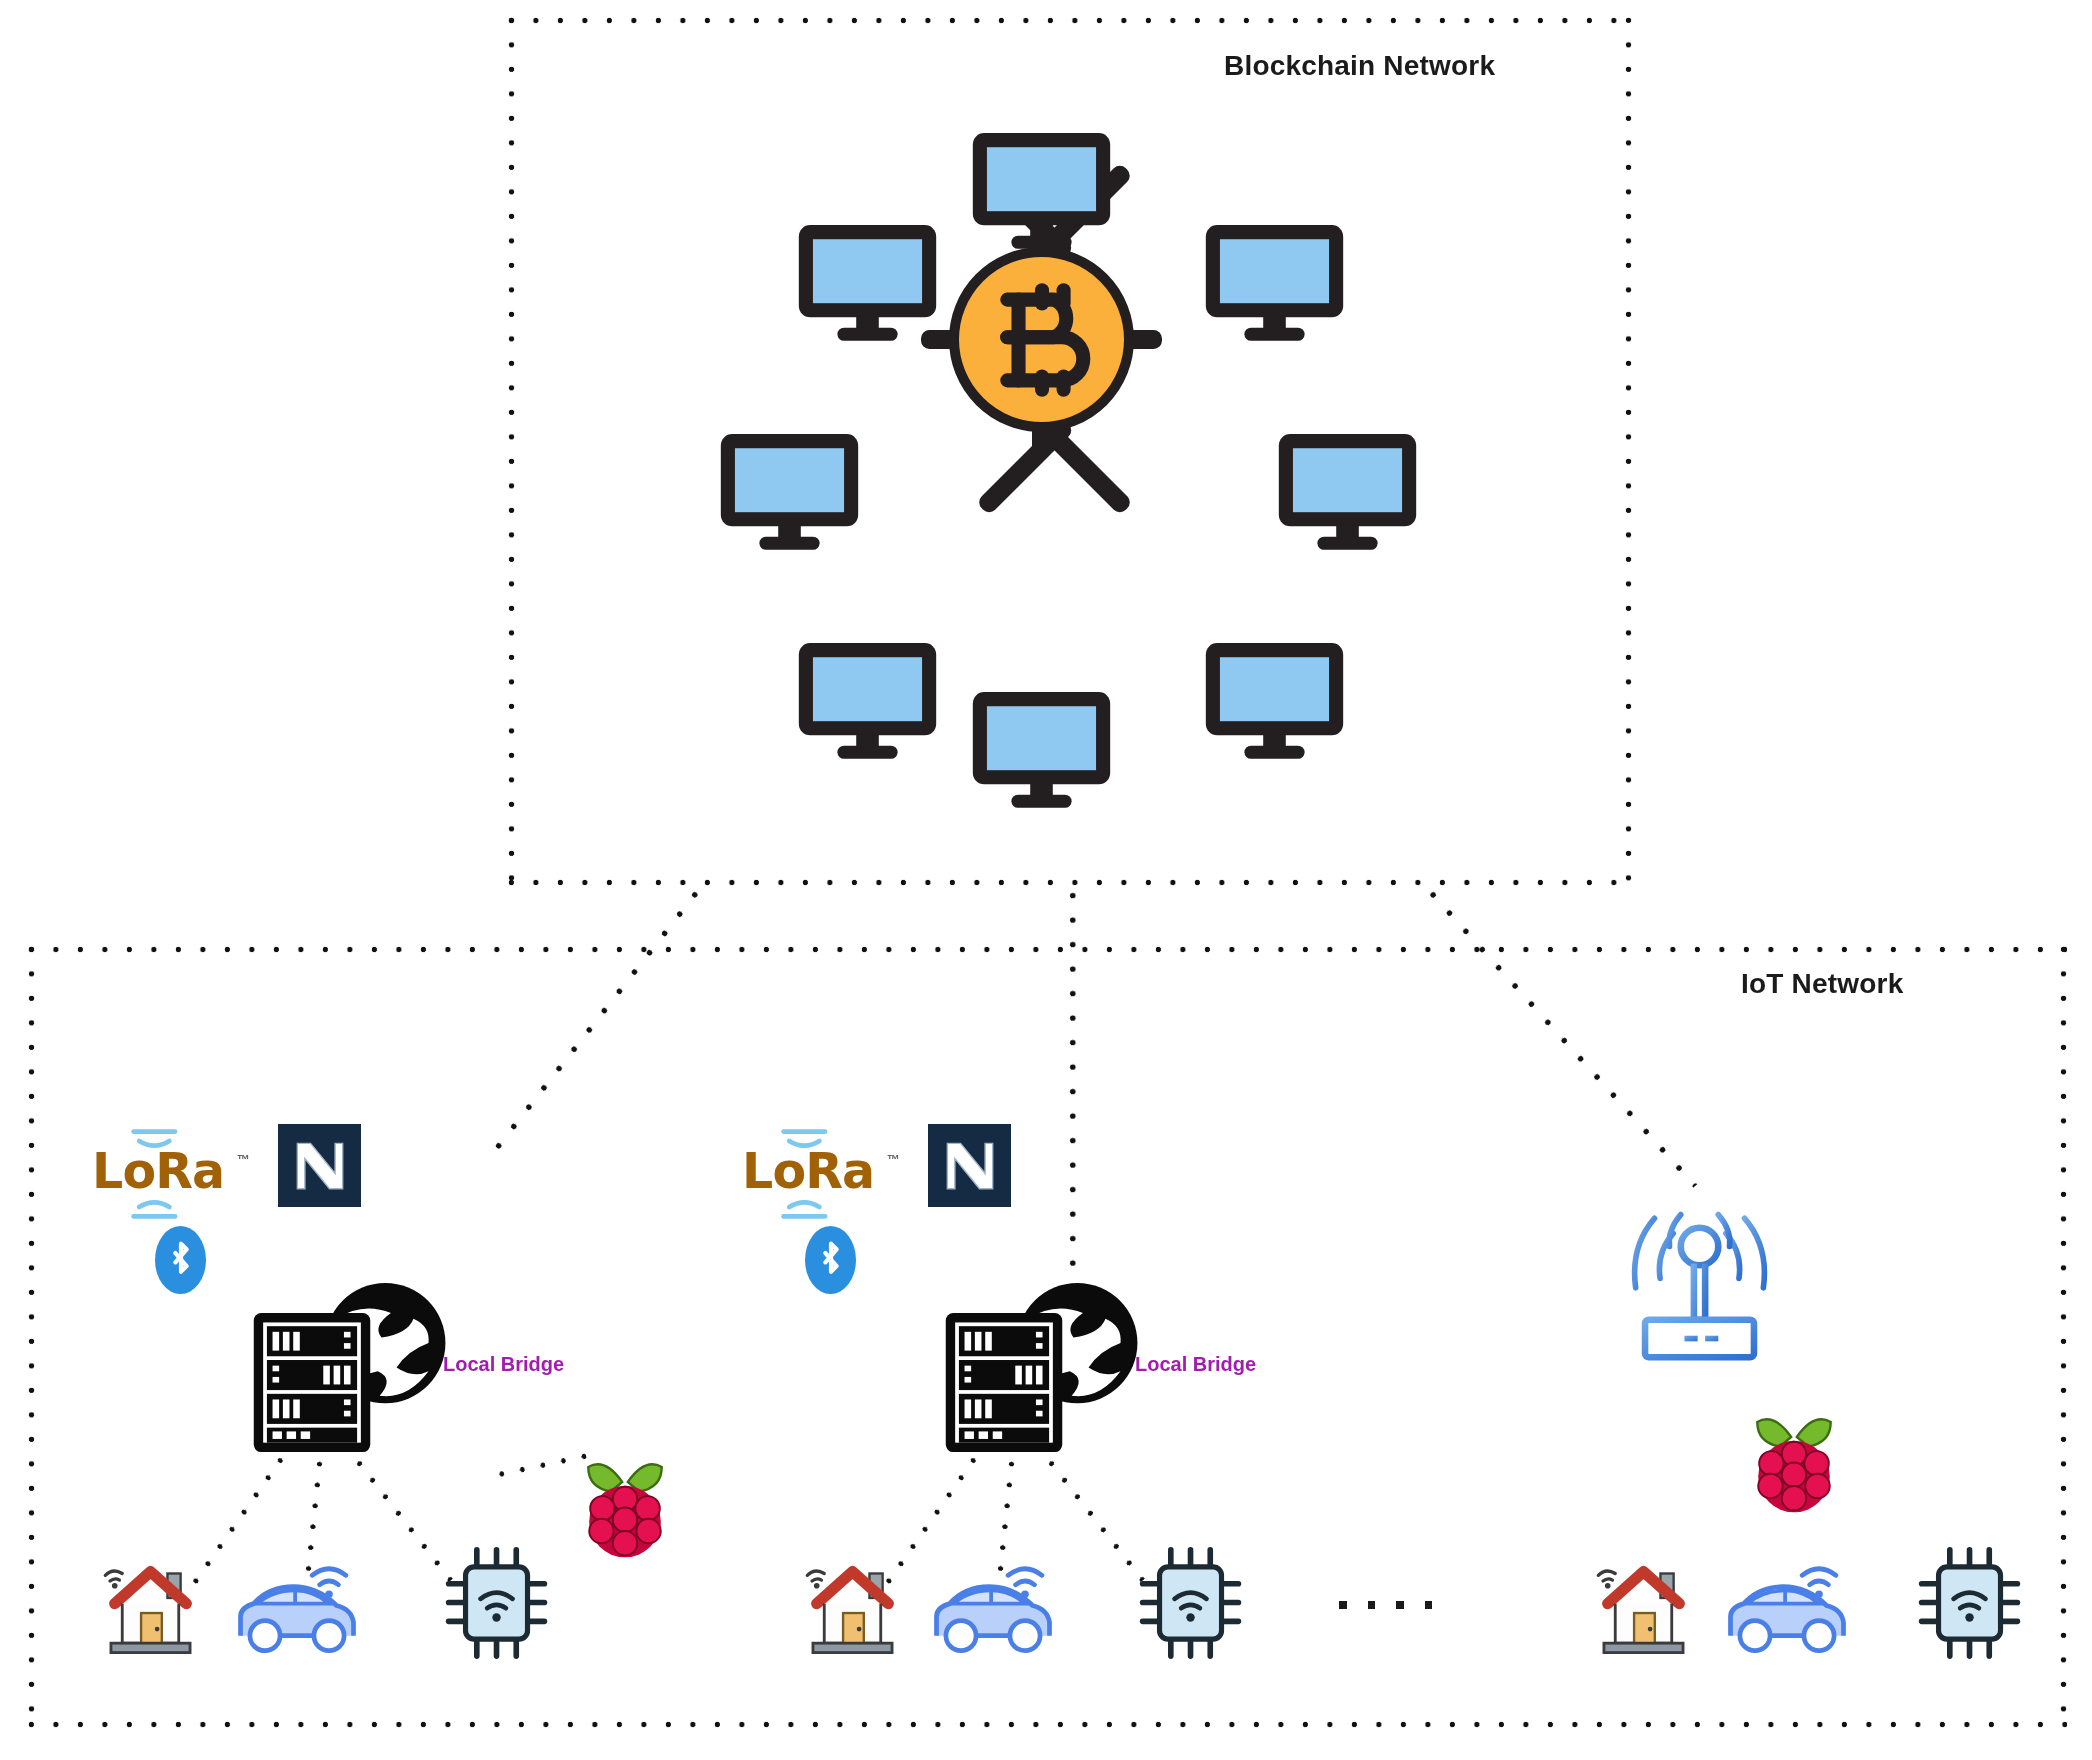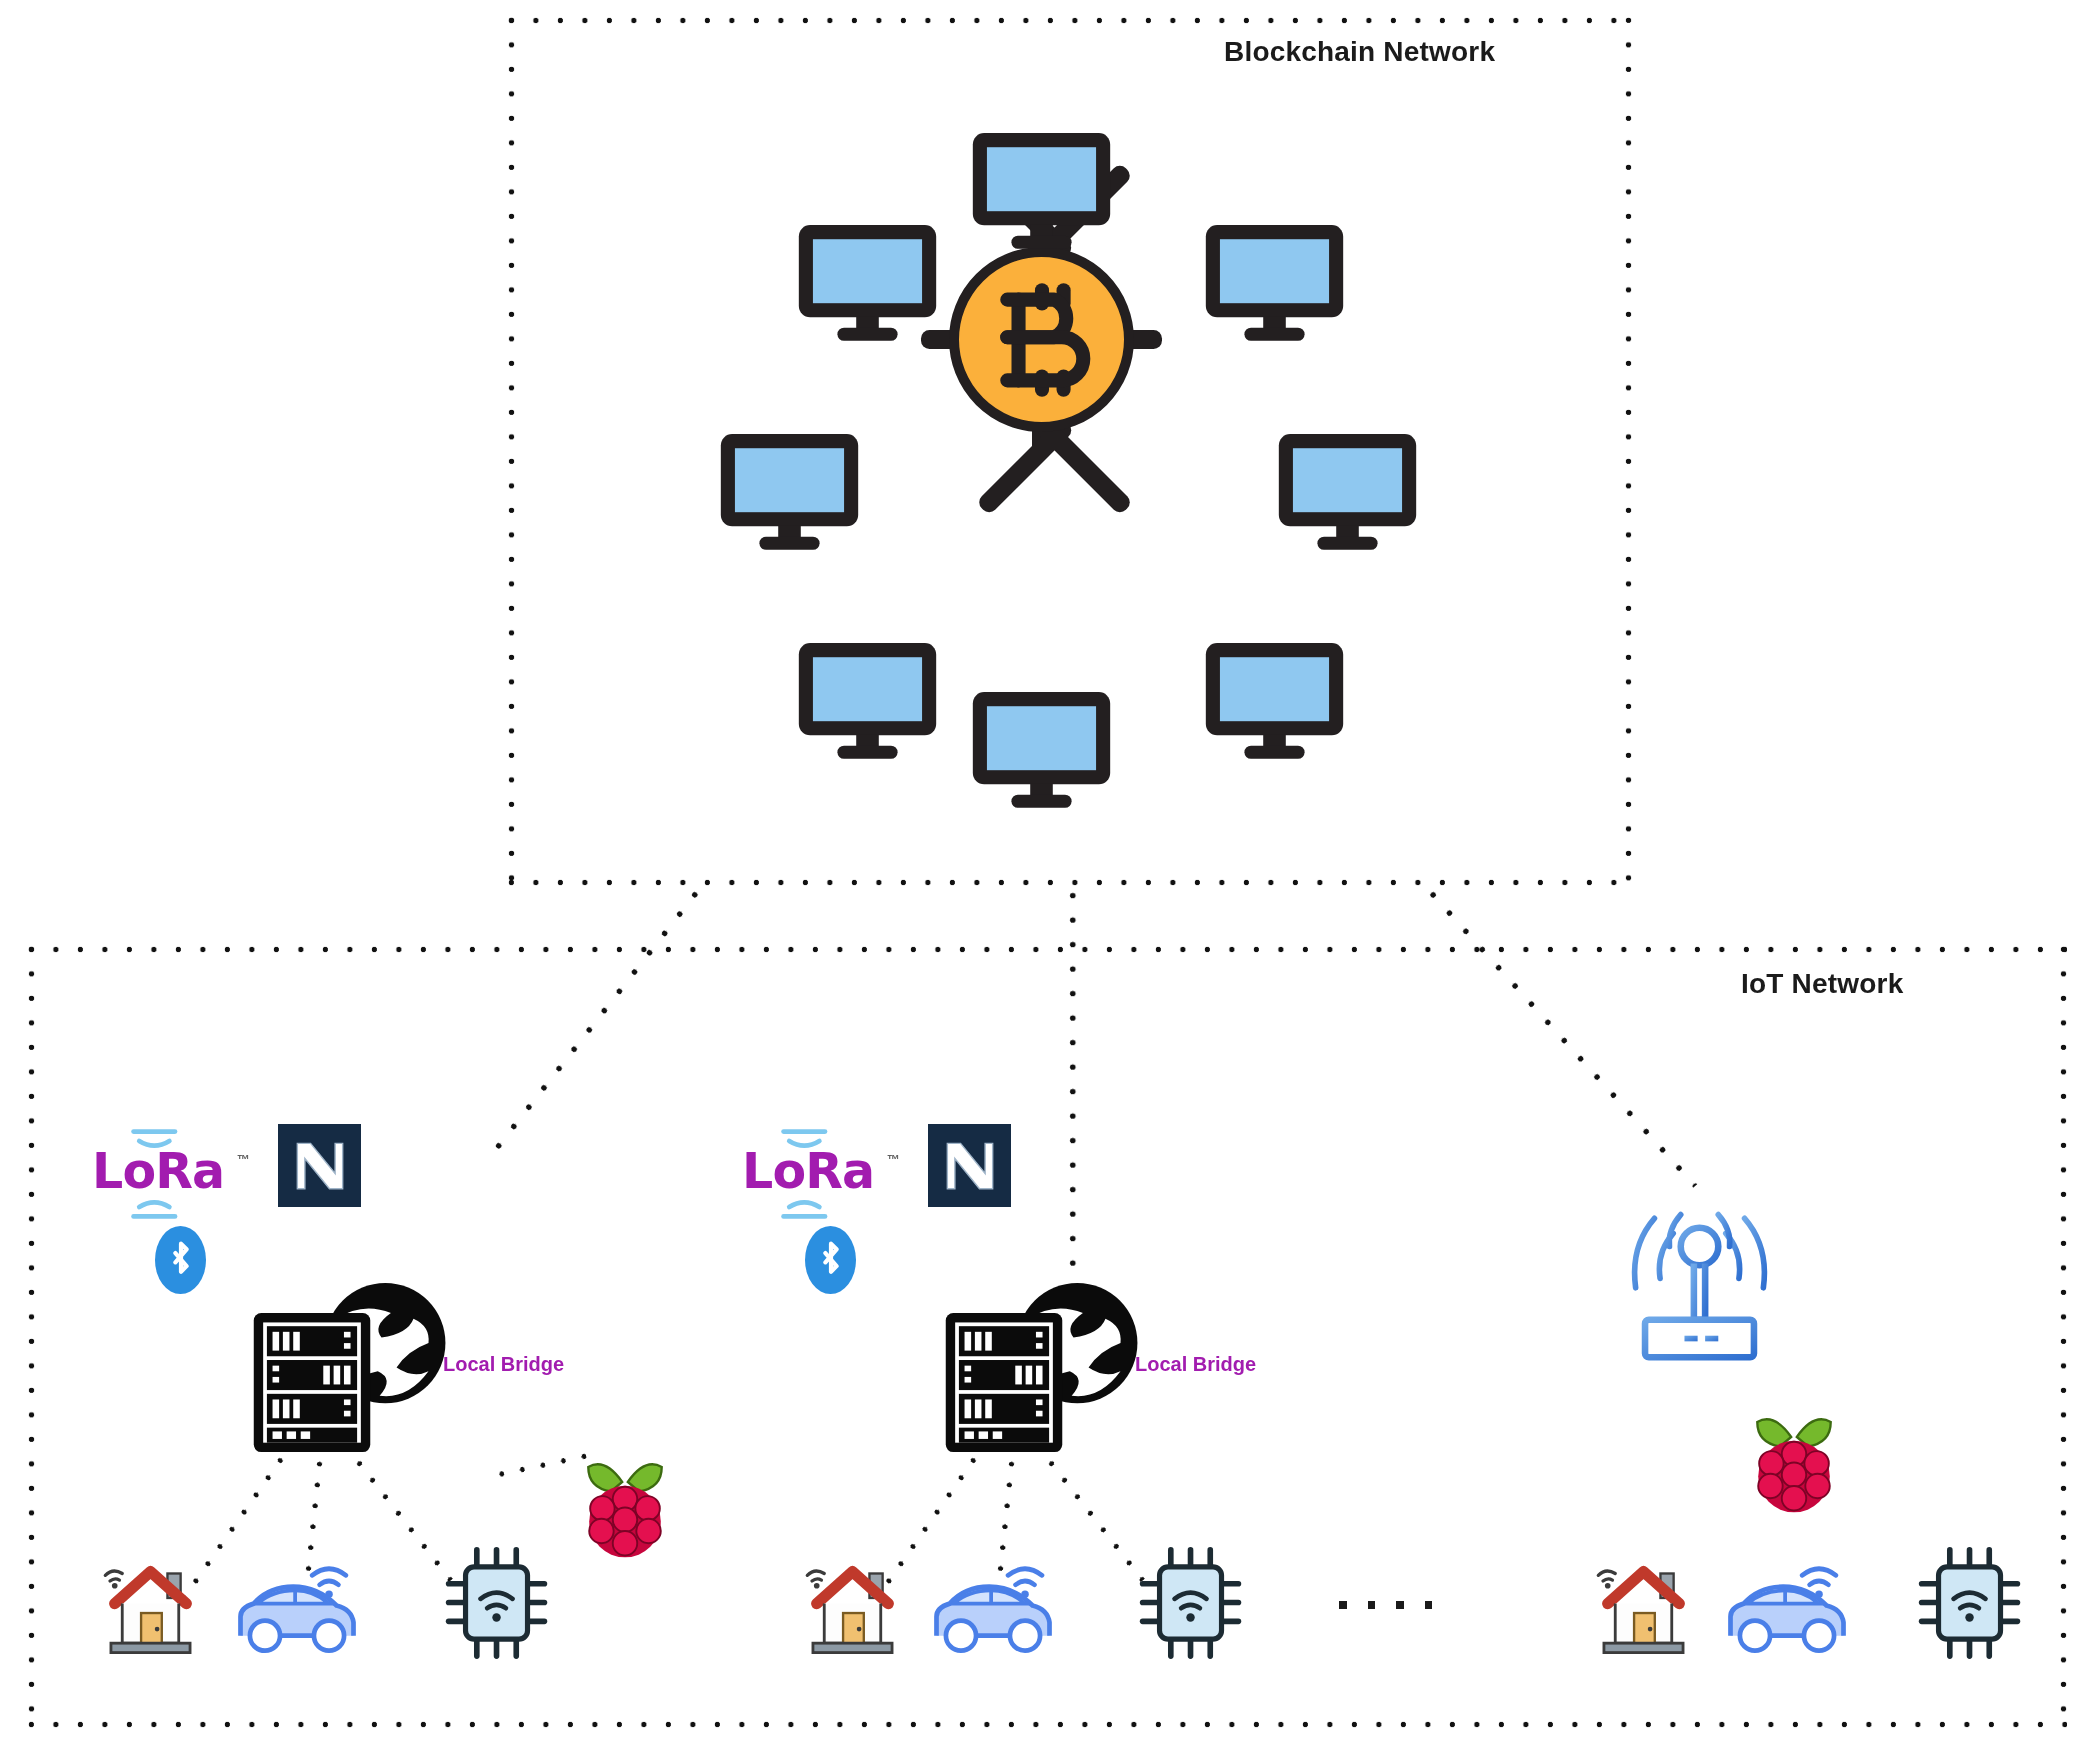--- a/index.html
+++ b/index.html
@@ -106,21 +106,21 @@
     height: 7.5px;
     background: #1a1a1a;
   }
 
   
   .lora-wrap { position: absolute; }
   .lora-text {
     position: absolute;
     font-size: 49px;
     font-weight: bold;
-    color: #a21caf;
+    color: #a16207;
     letter-spacing: -0.9px;
     font-family: "DejaVu Sans", sans-serif;
   }
   .lora-tm {
     position: absolute;
     font-size: 13px;
     color: #5f5f5f;
     font-weight: bold;
   }
 
@@ -147,21 +147,21 @@
 <body>
 
 <div id="canvas">
 
   <div class="zone" style="left:508px; top:17px; width:1123px; height:868px;">
     <div class="zone-edge edge-h" style="left:0; top:0; width:1123px;"></div>
     <div class="zone-edge edge-h" style="left:0; top:862px; width:1123px;"></div>
     <div class="zone-edge edge-v" style="left:0; top:0; height:868px;"></div>
     <div class="zone-edge edge-v" style="left:1117px; top:0; height:868px;"></div>
   </div>
-  <div class="zone-title" style="left:1224px; top:36px;">Blockchain Network</div>
+  <div class="zone-title" style="left:1224px; top:50px;">Blockchain Network</div>
 
   <div class="zone" style="left:28px; top:946px; width:2039px; height:782px;">
     <div class="zone-edge edge-h" style="left:0; top:0; width:2039px;"></div>
     <div class="zone-edge edge-h" style="left:0; top:775px; width:2039px;"></div>
     <div class="zone-edge edge-v" style="left:0; top:0; height:782px;"></div>
     <div class="zone-edge edge-v" style="left:2032px; top:0; height:782px;"></div>
   </div>
   <div class="zone-title" style="left:1741px; top:968px;">IoT Network</div>
 
   <div class="conn" style="left:697px; top:889px; width:337px; transform: rotate(128deg);"></div>

